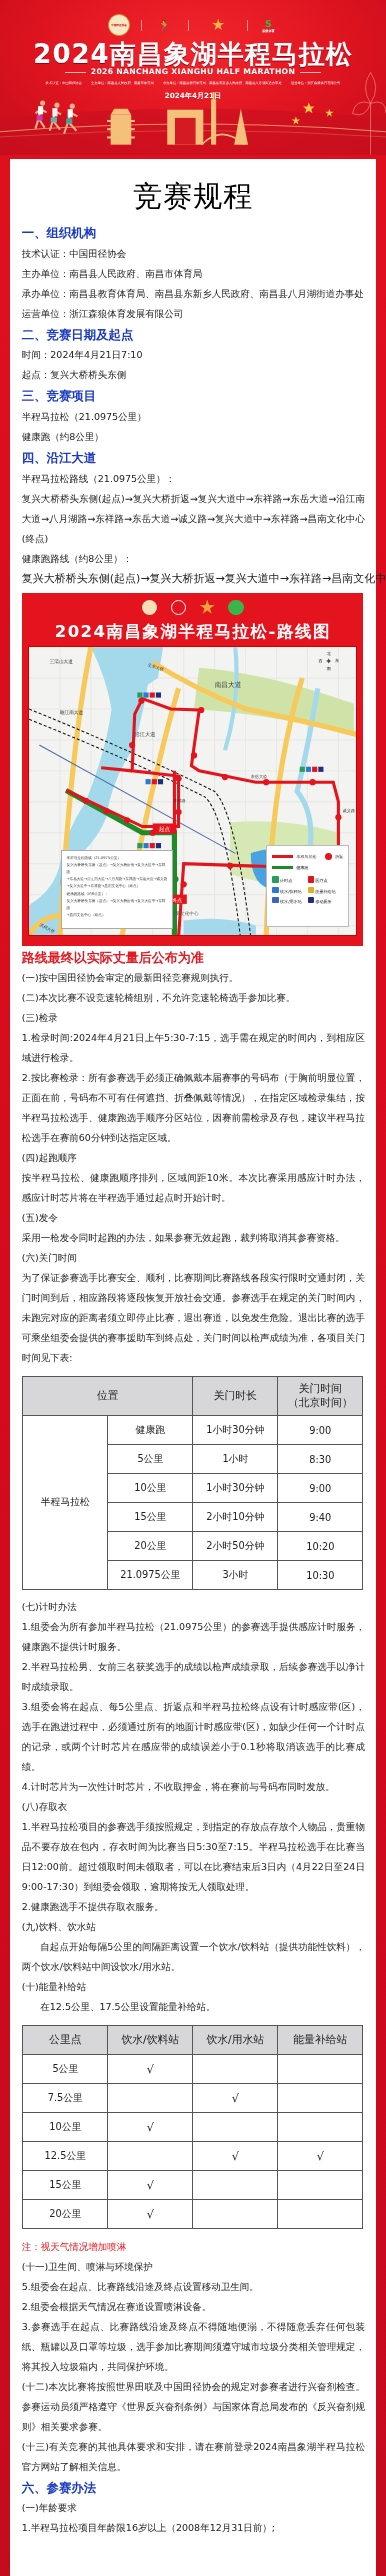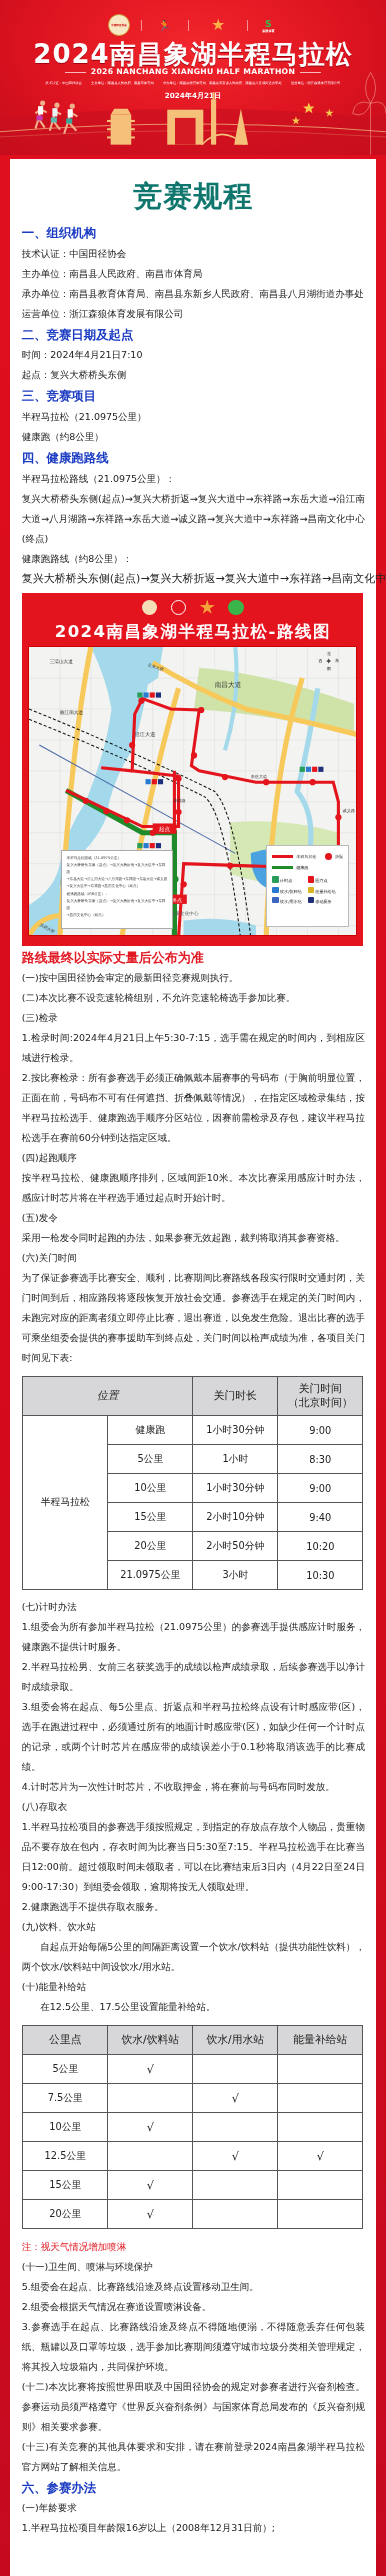--- a/index.html
+++ b/index.html
@@ -47,21 +47,21 @@
   }
   .skyline { position: absolute; left: 0; right: 0; bottom: 0; height: 67px; }
   .runner { position: absolute; width: 13.4px; height: 31px; }
 
   
   .card {
     margin: 3.6px 9.8px 0 9.8px; background: #fff; padding: 18.5px 11.3px 20.6px 12px;
     min-height: 3452px;
   }
   .doc-title {
-    text-align: center; color: #0f766e; font-size: 29px; font-weight: bold;
+    text-align: center; color: #000000; font-size: 29px; font-weight: normal;
     letter-spacing: 1px; margin-bottom: 7.2px; line-height: 39px;
   }
   h2.sec { color: #1b3bc2; font-size: 12.4px; font-weight: bold; line-height: 20.6px; margin-top: 1px; }
   p.t { font-size: 9.5px; line-height: 20px; color: #222; text-align: justify; }
   p.t.ind { text-indent: 18.5px; }
   p.red { color: #e21a23; font-size: 13px; line-height: 20px; font-weight: bold; }
   p.note-red { color: #e21a23; font-size: 9.5px; line-height: 20px; }
 
   
   .map-wrap { margin: 4.1px 0 2.1px 0.5px; width: 341px; height: 353px; background: #e4141f; padding: 0 6.2px 10.3px 6.2px; position: relative; }
@@ -192,21 +192,21 @@
       <p class="t">起点：复兴大桥桥头东侧</p>
     </section>
 
     <section>
       <h2 class="sec">三、竞赛项目</h2>
       <p class="t">半程马拉松（21.0975公里）</p>
       <p class="t">健康跑（约8公里）</p>
     </section>
 
     <section>
-      <h2 class="sec">四、健康跑路线</h2>
+      <h2 class="sec">四、沿江大道</h2>
       <p class="t">半程马拉松路线（21.0975公里）：</p>
       <p class="t">复兴大桥桥头东侧(起点)→复兴大桥折返→复兴大道中→东祥路→东岳大道→沿江南大道→八月湖路→东祥路→东岳大道→诚义路→复兴大道中→东祥路→昌南文化中心(终点)</p>
       <p class="t">健康跑路线（约8公里）：</p>
       <p class="t" style="white-space:nowrap;font-size:11px;">复兴大桥桥头东侧(起点)→复兴大桥折返→复兴大道中→东祥路→昌南文化中心(终点)</p>
 
       <div class="map-wrap">
         <div class="map-logos">
           <span class="ml"></span>
           <span class="ml" style="background:transparent;border:0.5px solid #fff;"></span>
           <span class="ml" style="background:#f5a13a;border-radius:0;clip-path:polygon(50% 0,61% 35%,98% 35%,68% 57%,79% 91%,50% 70%,21% 91%,32% 57%,2% 35%,39% 35%);"></span>
@@ -363,21 +363,21 @@
       <p class="t">(四)起跑顺序</p>
       <p class="t">按半程马拉松、健康跑顺序排列，区域间距10米。本次比赛采用感应计时办法，感应计时芯片将在半程选手通过起点时开始计时。</p>
       <p class="t">(五)发令</p>
       <p class="t">采用一枪发令同时起跑的办法，如果参赛无效起跑，裁判将取消其参赛资格。</p>
       <p class="t">(六)关门时间</p>
       <p class="t">为了保证参赛选手比赛安全、顺利，比赛期间比赛路线各段实行限时交通封闭，关门时间到后，相应路段将逐段恢复开放社会交通。参赛选手在规定的关门时间内，未跑完对应的距离者须立即停止比赛，退出赛道，以免发生危险。退出比赛的选手可乘坐组委会提供的赛事援助车到终点处，关门时间以枪声成绩为准，各项目关门时间见下表:</p>
 
       <table class="tb">
         <thead>
           <tr>
-            <th colspan="2" style="height:39px;font-style:italic;">位置</th>
+            <th colspan="2" style="height:39px;">位置</th>
             <th>关门时长</th>
             <th>
               <span class="two">关门时间</span>
               <span class="two">（北京时间）</span>
             </th>
           </tr>
         </thead>
         <tbody>
           <tr>
             <td rowspan="6" class="rowspan" style="width:25%;">半程马拉松</td>

